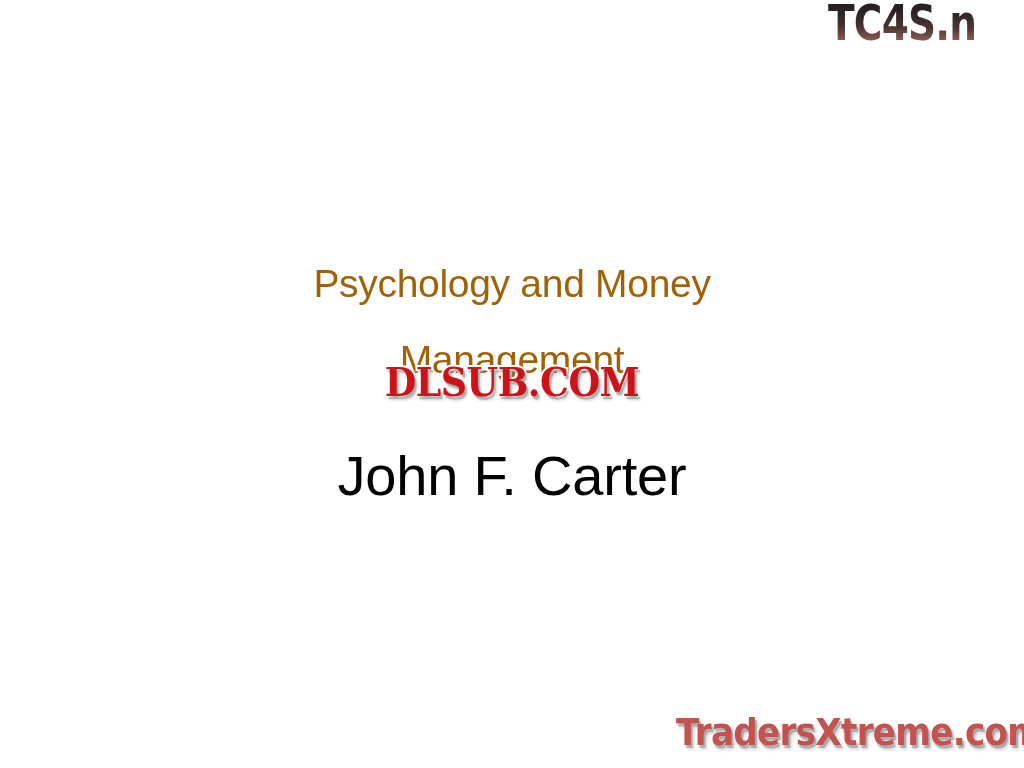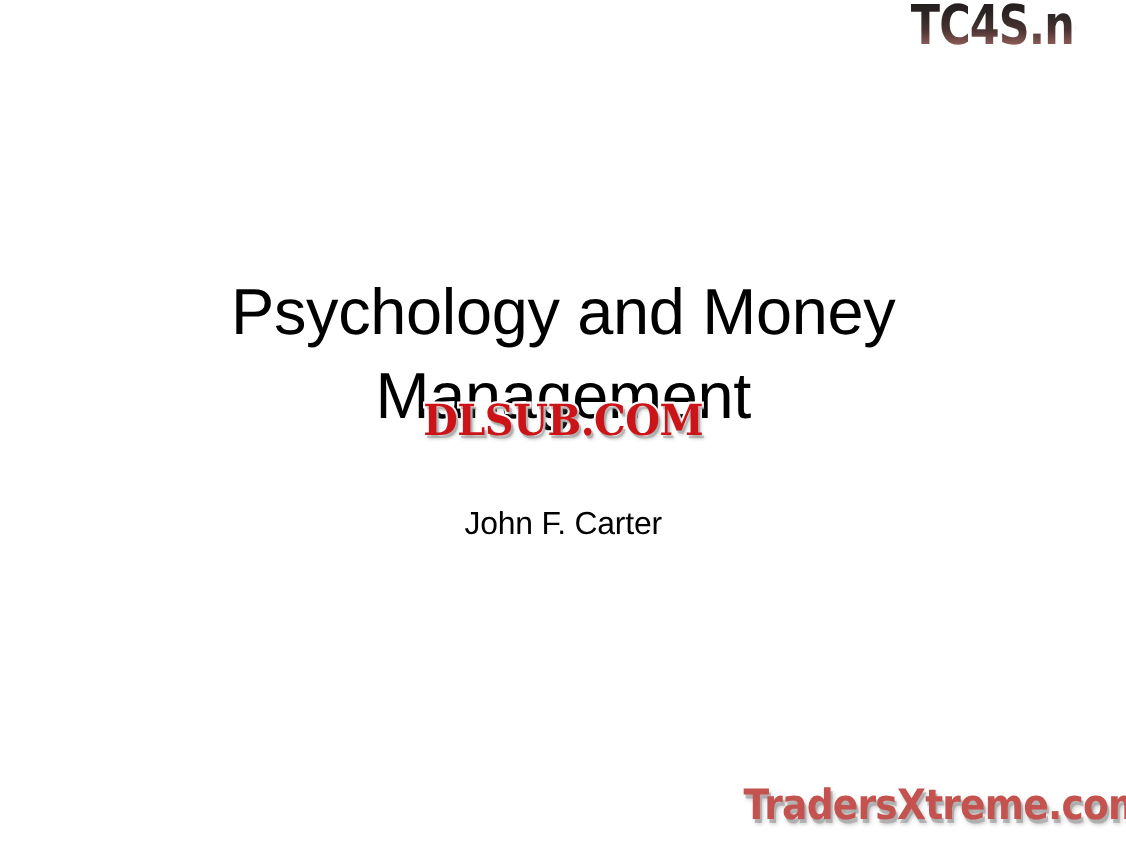--- a/index.html
+++ b/index.html
@@ -49,40 +49,40 @@
     user-select: none;
   }
 
   
   #title-block {
     position: absolute;
     left: 96px;
     top: 246px;
     width: 832px;
     text-align: center;
-    color: #000000;
-    font-size: 59px;
+    color: #a16207;
+    font-size: 39px;
     line-height: 76px;
     font-weight: 400;
     letter-spacing: -0.3px;
   }
   #title-block .title-line {
     display: block;
     white-space: nowrap;
   }
 
   
   #subtitle-block {
     position: absolute;
     left: 96px;
     top: 444px;
     width: 832px;
     text-align: center;
     color: #000000;
-    font-size: 29px;
+    font-size: 56px;
     line-height: 64px;
     font-weight: 400;
     letter-spacing: -0.2px;
   }
   #subtitle-block .subtitle-line {
     display: block;
     white-space: nowrap;
   }
 
   

